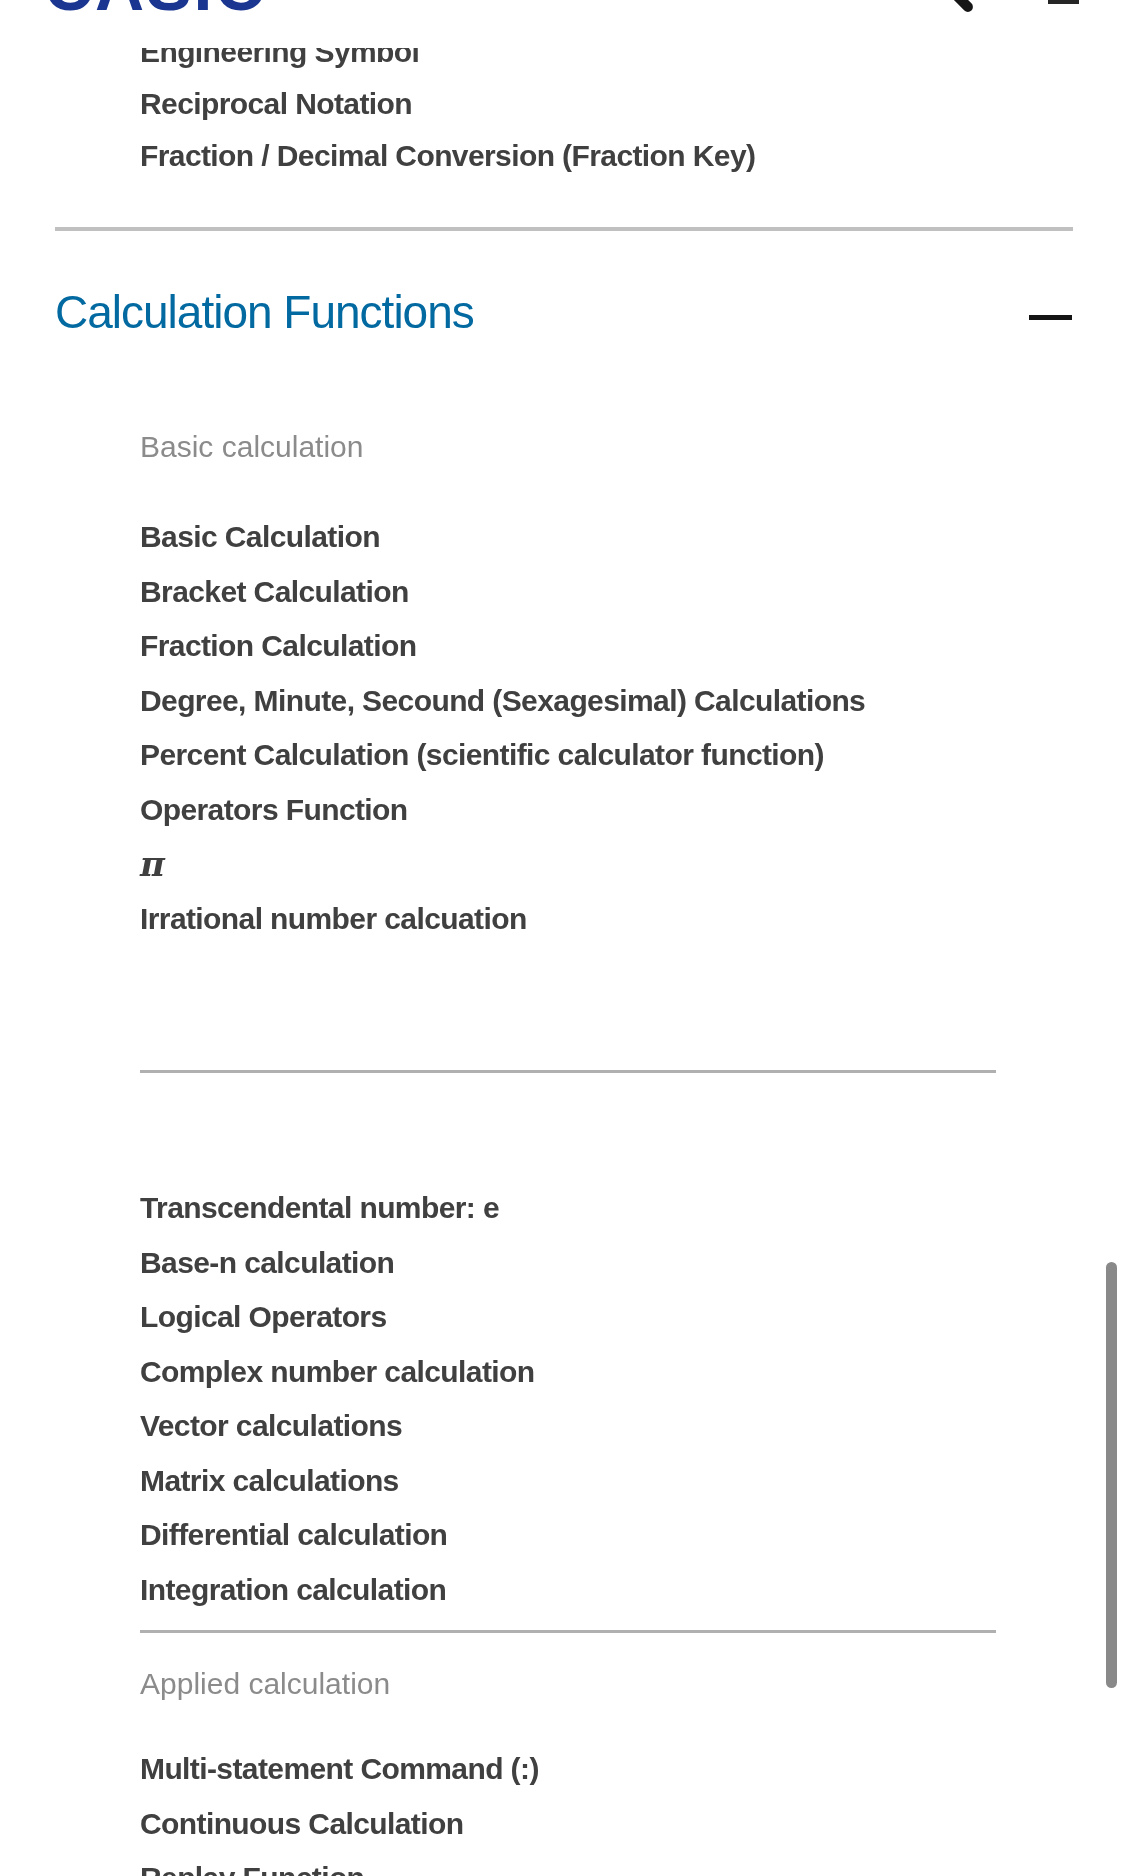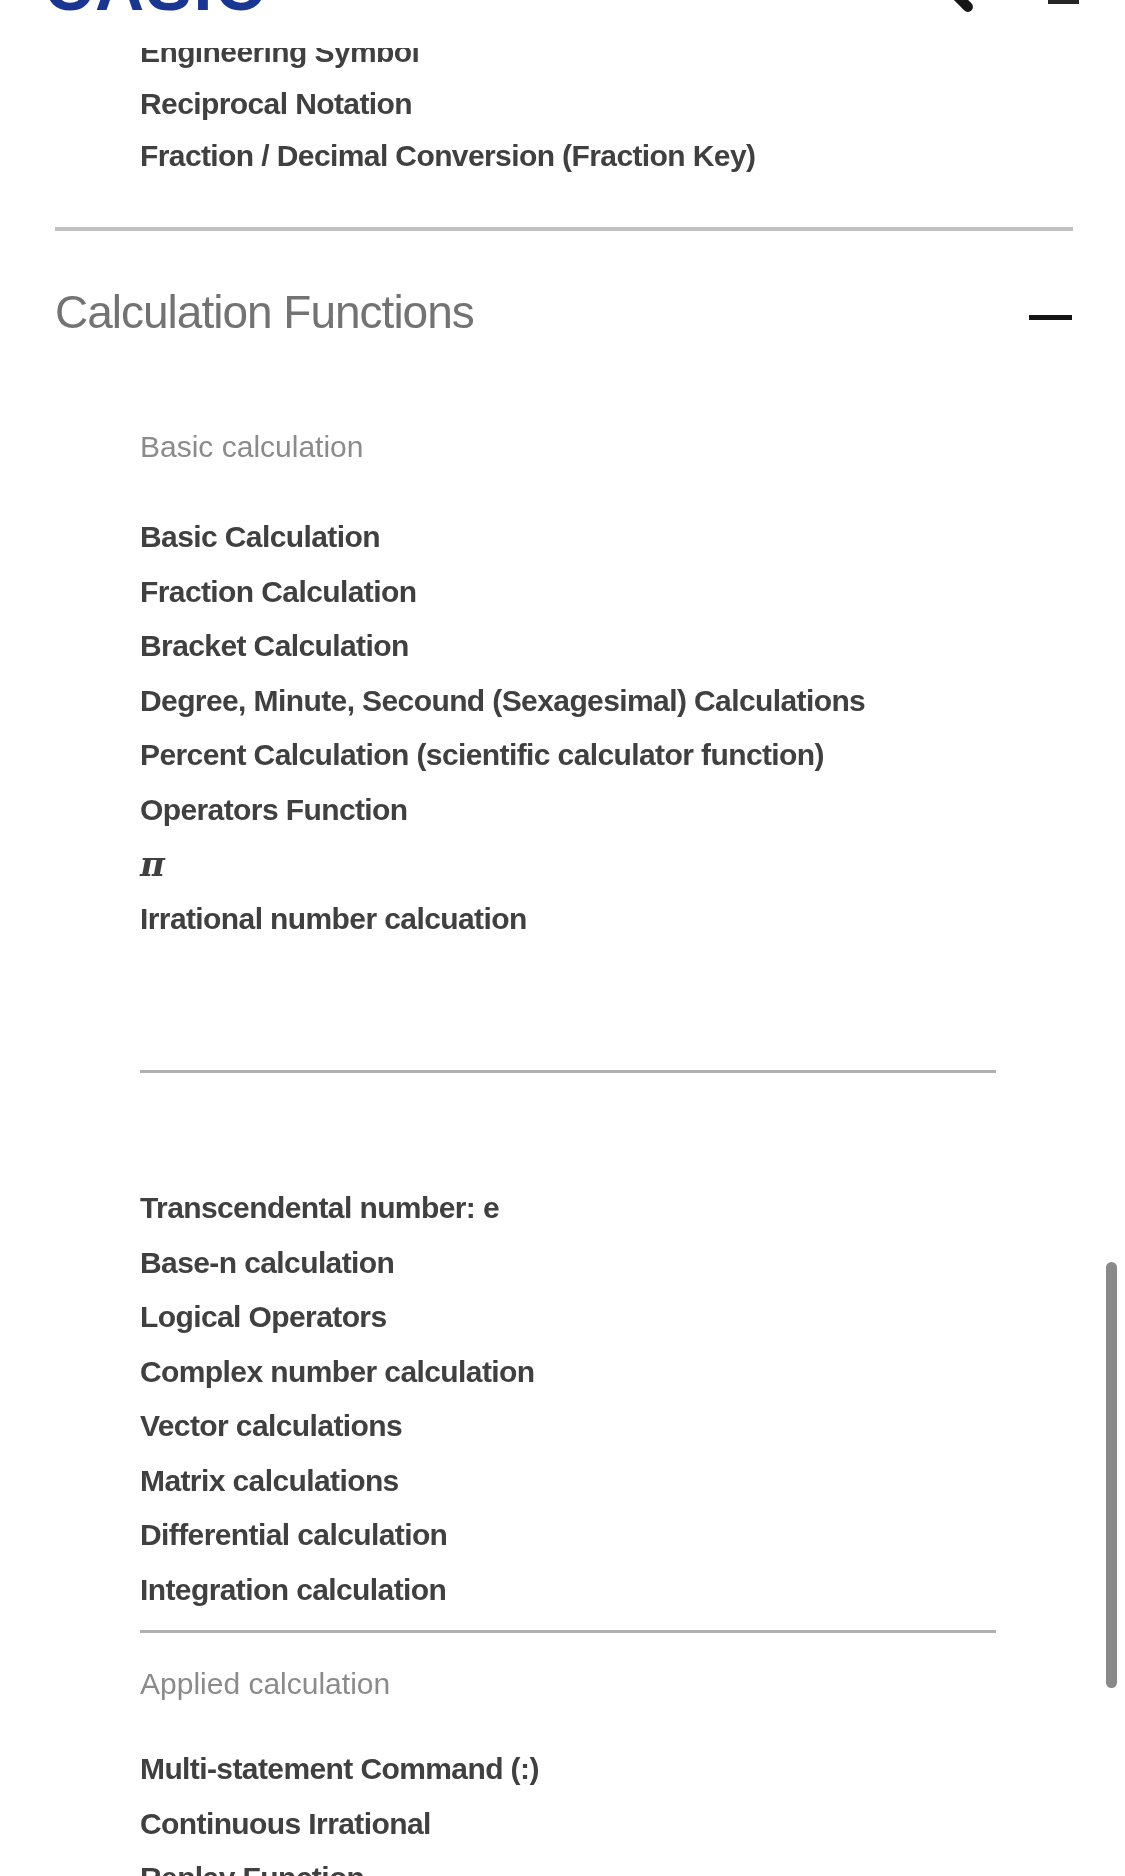--- a/index.html
+++ b/index.html
@@ -19,21 +19,21 @@
   .toprow{position:absolute;left:140px;width:950px;height:32px;line-height:32px;z-index:1;}
   .item,.toprow{color:#404040;font-weight:700;font-size:30px;letter-spacing:-0.6px;white-space:nowrap;}
   .tr0{top:36px}.tr1{top:88px}.tr2{top:140px}
 
   .divider{position:absolute;background:#bfbfbf;}
   .d1{left:55px;top:227px;width:1018px;height:4px;background:#c0c0c0;}
   .d2{left:140px;top:1070px;width:856px;height:3px;background:#b0b0b0;}
   .d3{left:140px;top:1630px;width:856px;height:3px;background:#b0b0b0;}
 
   .section-title{position:absolute;left:55px;top:285px;font-size:46px;font-weight:400;
-                 letter-spacing:-1px;color:#737373;white-space:nowrap;}
+                 letter-spacing:-1px;color:#0369a1;white-space:nowrap;}
   .collapse-btn{position:absolute;left:1029px;top:300px;width:43px;height:36px;cursor:pointer;}
   .collapse-btn .bar{position:absolute;left:0;top:15px;width:43px;height:5px;background:#141414;}
 
   .group-heading{position:absolute;left:140px;font-size:30px;font-weight:400;color:#8b8b8b;
                  line-height:38px;white-space:nowrap;}
   .gh0{top:428px}.gh1{top:1105px}.gh2{top:1665px}
 
   .group-items{position:absolute;left:140px;width:950px;}
   .g0{top:510px}.g1{top:1181px}.g2{top:1742px}
   .item{height:54.5px;line-height:54.5px;cursor:pointer;}
@@ -62,22 +62,22 @@
   <div class="divider d1"></div>
 
   <div class="section-title">Calculation Functions</div>
   <div class="collapse-btn">
     <div class="bar"></div>
   </div>
 
   <div class="group-heading gh0">Basic calculation</div>
   <div class="group-items g0">
       <div class="item">Basic Calculation</div>
+      <div class="item">Bracket Calculation</div>
       <div class="item">Fraction Calculation</div>
-      <div class="item">Bracket Calculation</div>
       <div class="item">Degree, Minute, Secound (Sexagesimal) Calculations</div>
       <div class="item">Percent Calculation (scientific calculator function)</div>
       <div class="item">Operators Function</div>
       <div class="item pi">π</div>
       <div class="item">Irrational number calcuation</div>
     </div>
 
   <div class="divider d2"></div>
 
   <div class="group-items g1">
@@ -89,18 +89,18 @@
       <div class="item">Matrix calculations</div>
       <div class="item">Differential calculation</div>
       <div class="item">Integration calculation</div>
     </div>
 
   <div class="divider d3"></div>
 
   <div class="group-heading gh2">Applied calculation</div>
   <div class="group-items g2">
       <div class="item">Multi-statement Command (:)</div>
-      <div class="item">Continuous Irrational</div>
+      <div class="item">Continuous Calculation</div>
       <div class="item">Replay Function</div>
     </div>
 
   <div class="scrollbar-thumb"></div>
 </div>
 
 </body></html>

